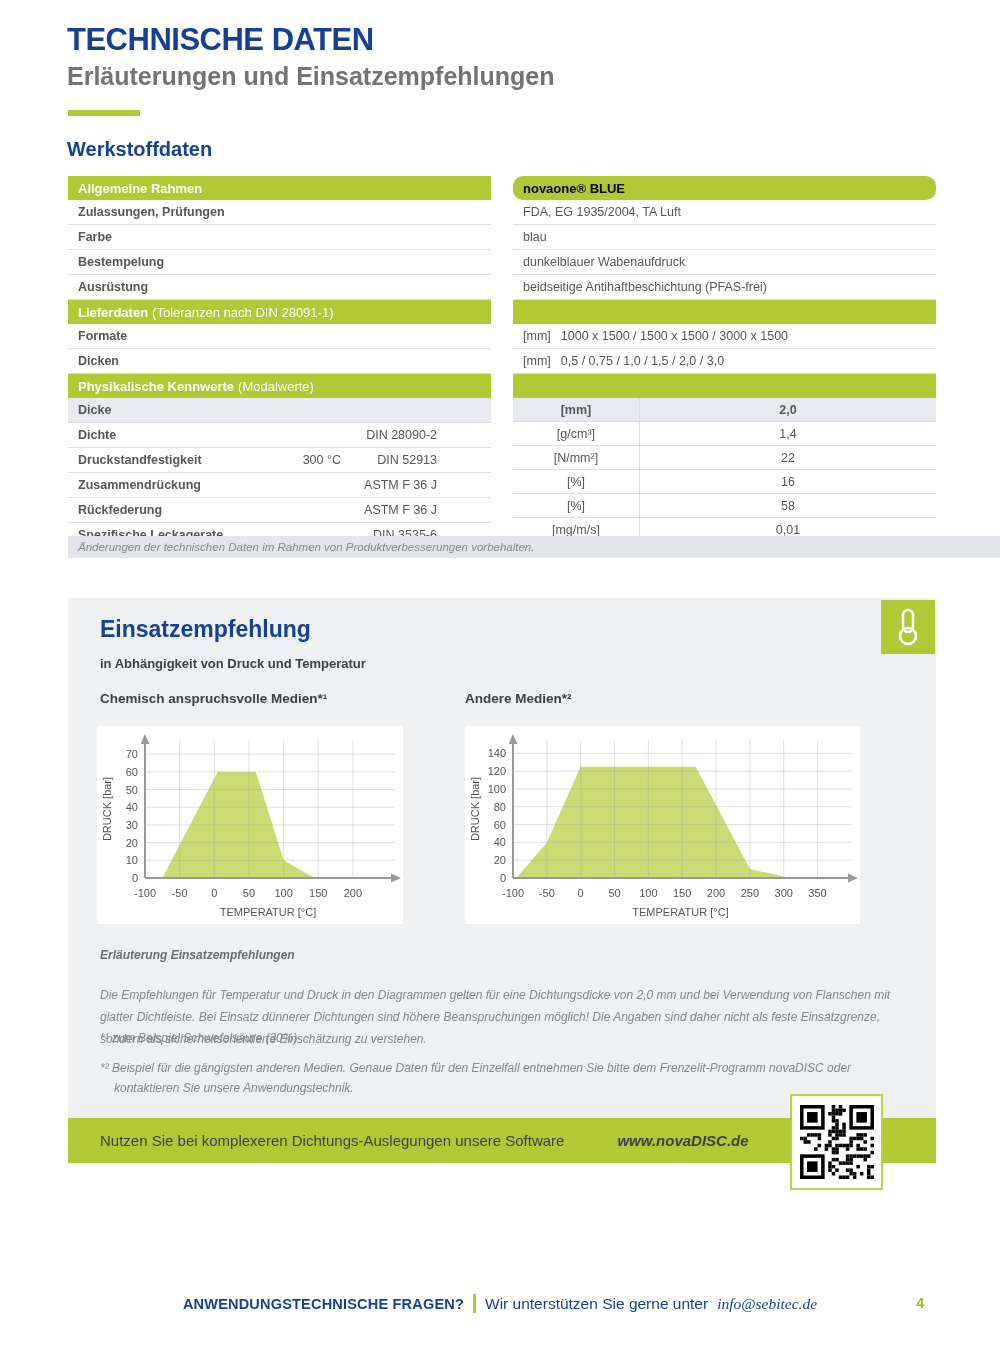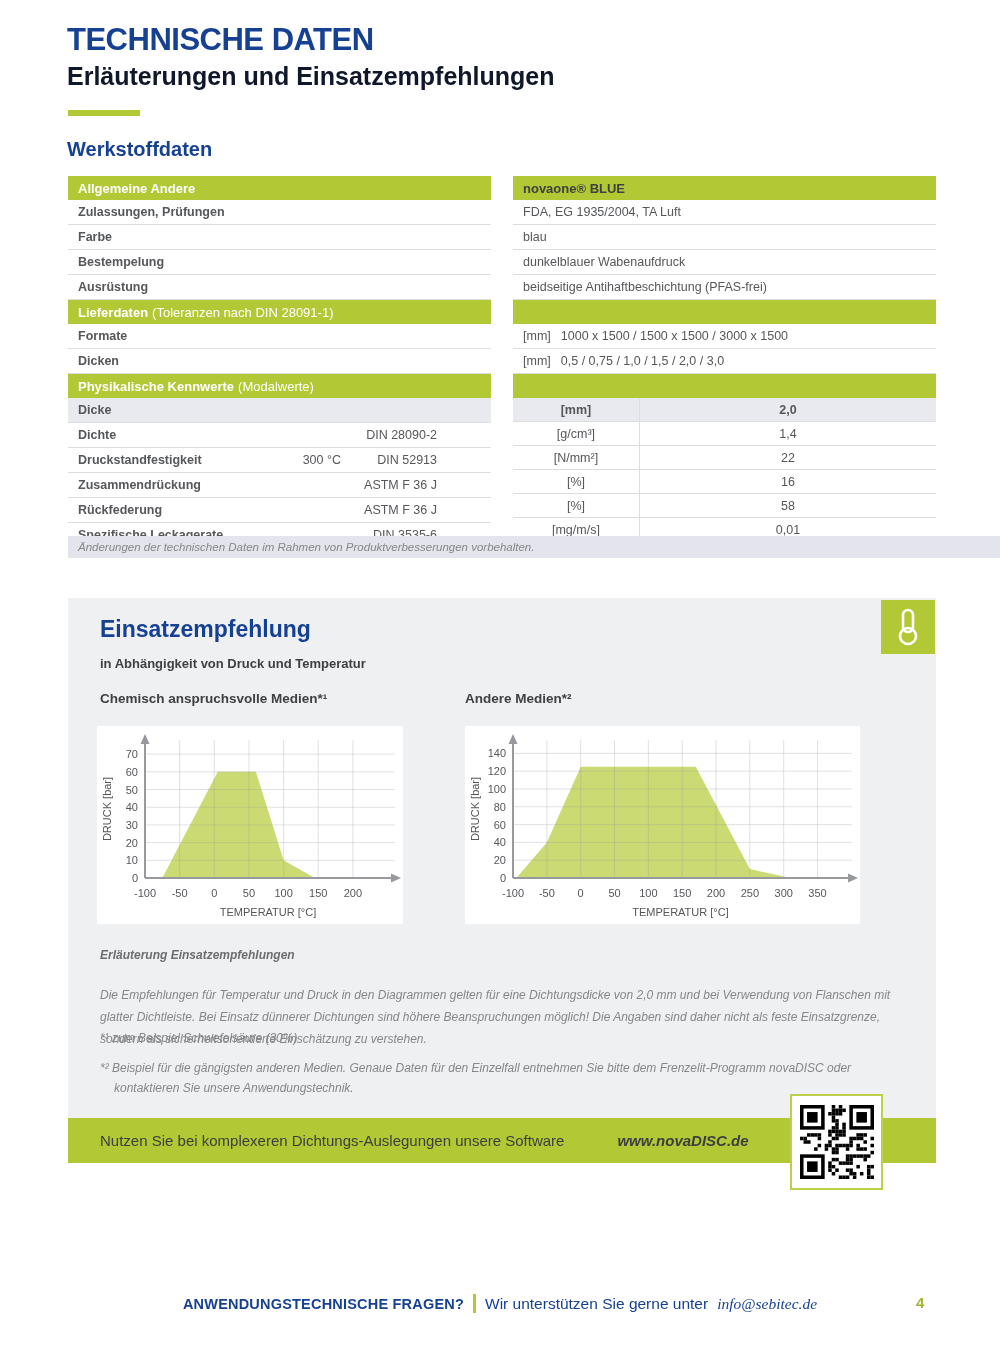--- a/index.html
+++ b/index.html
@@ -3,33 +3,33 @@
 <meta charset="utf-8">
 <style>
   * { box-sizing: border-box; }
   html,body { margin:0; padding:0; background:#ffffff; }
   body { font-family:"Liberation Sans", sans-serif; }
   .page { position:relative; width:1000px; height:1367px; background:#fff; overflow:hidden; }
   .abs { position:absolute; }
 
   
   .h1 { left:67px; top:22px; font-size:31px; font-weight:bold; color:#164193; letter-spacing:-0.5px; }
-  .h2 { left:67px; top:62px; font-size:25px; font-weight:bold; color:#0f172a; }
+  .h2 { left:67px; top:62px; font-size:25px; font-weight:bold; color:#737373; }
   .rule { left:68px; top:110px; width:72px; height:6px; background:#b2c935; }
   .sec-title { left:67px; top:138px; font-size:20px; font-weight:bold; color:#164193; }
 
   
   .tables { left:68px; top:176px; width:868px; display:flex; gap:22px; }
   .tbl { width:423px; font-size:12.5px; color:#55575a; }
   .trow { height:24px; display:flex; align-items:center; padding:12px 10px; background:#fff;
           border-bottom:1px solid #dcdce2; }
   .trow.gray { background:#e9e9f0; }
   .thead { height:24px; display:flex; align-items:center; padding:0 10px;
            background:#b2c935; color:#ffffff; font-weight:bold; font-size:13px; border-bottom:none; }
-  .thead.blue-text { color:#404040; }
+  .thead.blue-text { color:#000000;border-radius:10px; }
   .thead .note { font-weight:normal; margin-left:4px; }
   .lbl { font-weight:bold; flex:1; white-space:nowrap; }
   .mid { width:105px; text-align:right; }
   .std { width:140px; text-align:right; padding-right:44px; }
   .runit { margin-right:10px; }
   .cellrow { padding:0; }
   .cunit { width:30%; align-self:stretch; display:flex; align-items:center; justify-content:center;
            border-right:1px solid #dcdce2; }
   .cval { flex:1; text-align:center; }
   .tbl-footnote { margin-top:0; height:22px; background:#e4e4ed; display:flex; align-items:center;
@@ -72,21 +72,21 @@
 <div class="page">
 
   <div class="abs h1">TECHNISCHE DATEN</div>
   <div class="abs h2">Erläuterungen und Einsatzempfehlungen</div>
   <div class="abs rule"></div>
   <div class="abs sec-title">Werkstoffdaten</div>
 
   <div class="abs tables">
     <div class="tbl">
         <div class="thead">
-          <span>Allgemeine Andere</span>
+          <span>Allgemeine Rahmen</span>
         </div>
         <div class="trow">
           <span class="lbl">Zulassungen, Prüfungen</span>
         </div>
         <div class="trow">
           <span class="lbl">Farbe</span>
         </div>
         <div class="trow">
           <span class="lbl">Bestempelung</span>
         </div>

